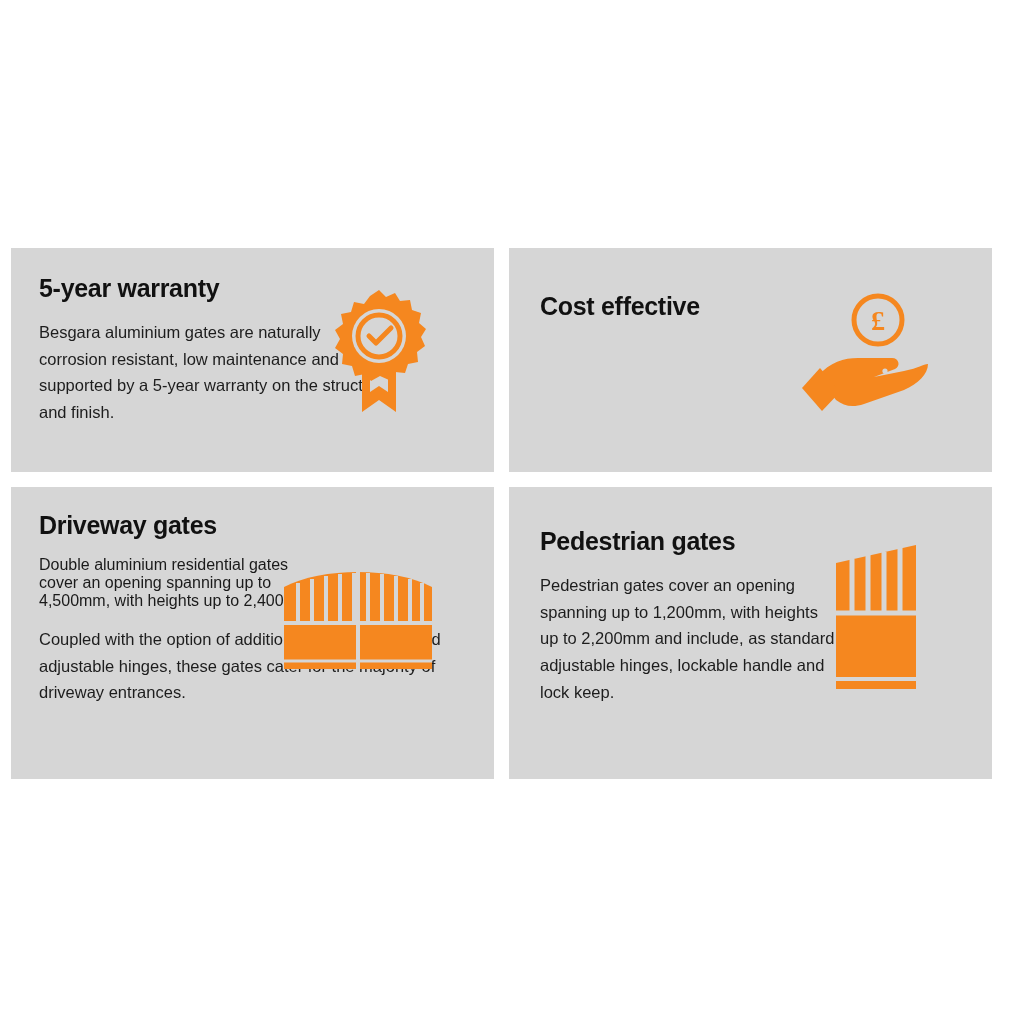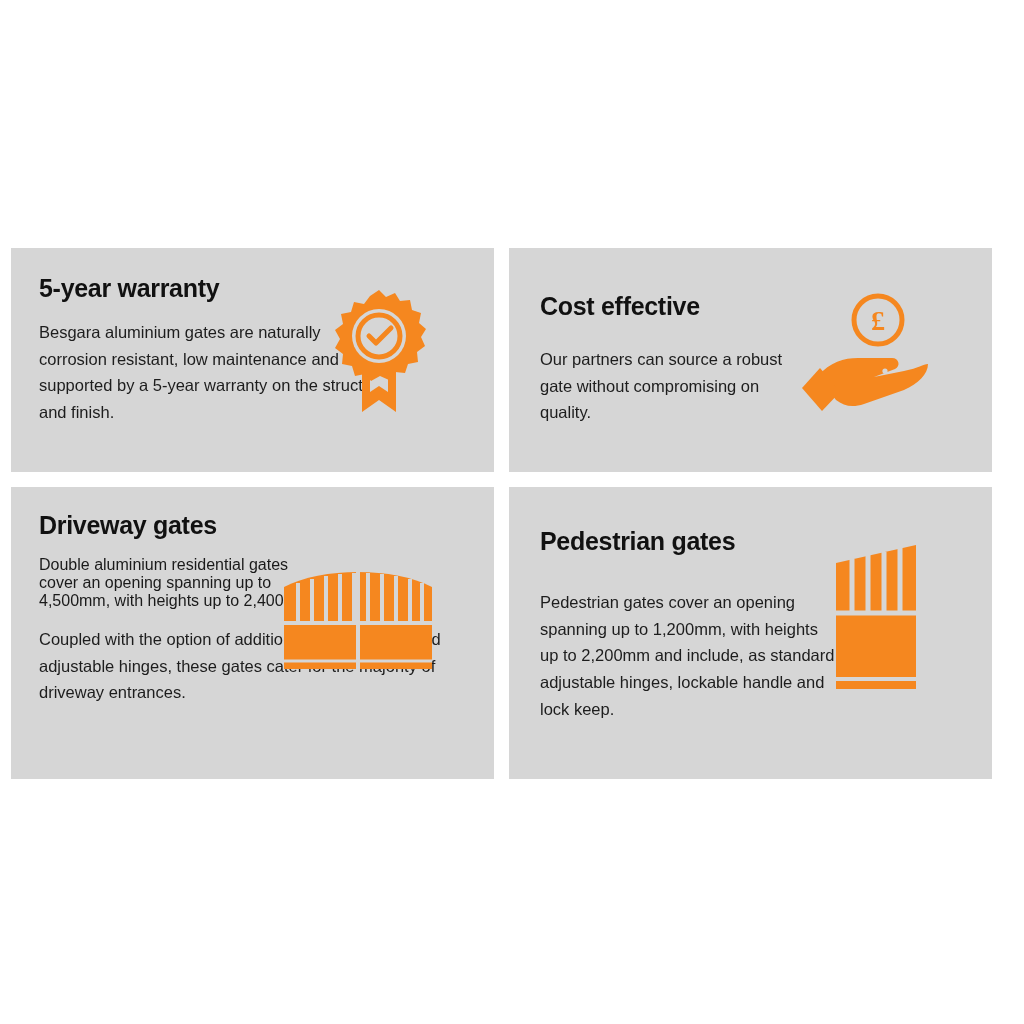--- a/index.html
+++ b/index.html
@@ -87,21 +87,21 @@
   .icon-driveway {
     position: absolute;
     right: 60px;
     top: 78px;
     width: 152px;
     height: 110px;
   }
 
   
   #card-pedestrian .card-inner { padding: 40px 28px 0 31px; }
-  #card-pedestrian .card-title { margin-bottom: 33px; }
+  #card-pedestrian .card-title { margin-bottom: 16px; }
   #card-pedestrian .card-body { width: 300px; }
   .icon-pedestrian {
     position: absolute;
     right: 70px;
     top: 52px;
     width: 92px;
     height: 162px;
   }
 </style>
 </head>
@@ -129,23 +129,20 @@
         <circle cx="50" cy="48" r="27" fill="#D6D6D6"></circle>
         <circle cx="50" cy="48" r="21" fill="none" stroke="#F5871F" stroke-width="5"></circle>
         <path d="M40 48 L47 55 L62 40" stroke="#F5871F" stroke-width="5" stroke-linecap="round" stroke-linejoin="round" fill="none"></path>
       </svg>
     </div>
   </div>
 
   <div class="card card-r1" id="card-cost">
     <div class="card-inner">
       <h2 class="card-title">Cost effective</h2>
-      <div class="card-body">
-        <p>Our partners can source a robust gate without compromising on quality.</p>
-      </div>
     </div>
     <div class="icon-hand">
       <svg viewBox="0 0 130 120" width="130" height="120" fill="none" xmlns="http://www.w3.org/2000/svg">
         <circle cx="78" cy="28" r="24" fill="none" stroke="#F5871F" stroke-width="5"></circle>
         <text x="78" y="38" font-family="Liberation Serif, serif" font-size="28" font-weight="bold" fill="#F5871F" text-anchor="middle">£</text>
 
         <path d="M18 84 C30 70 44 66 58 66 L92 66 C99 66 101 74 95 77 L74 85 L104 79 C119 76 123 72 128 72 C128 82 118 92 104 98 L64 112 C52 116 44 114 36 108 Z" fill="#F5871F"></path>
 
         <path d="M2 96 L20 76 L40 100 L22 119 Z" fill="#F5871F"></path>
         <circle cx="85" cy="79" r="2.6" fill="#D6D6D6"></circle>

